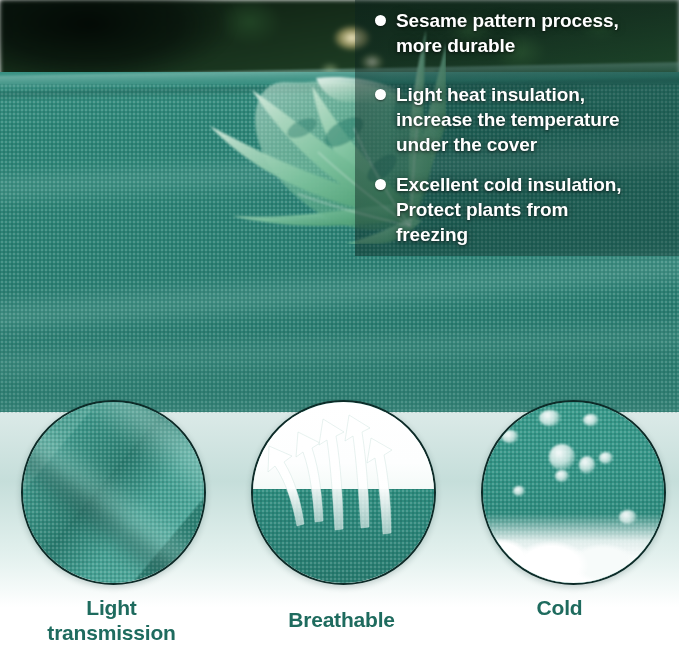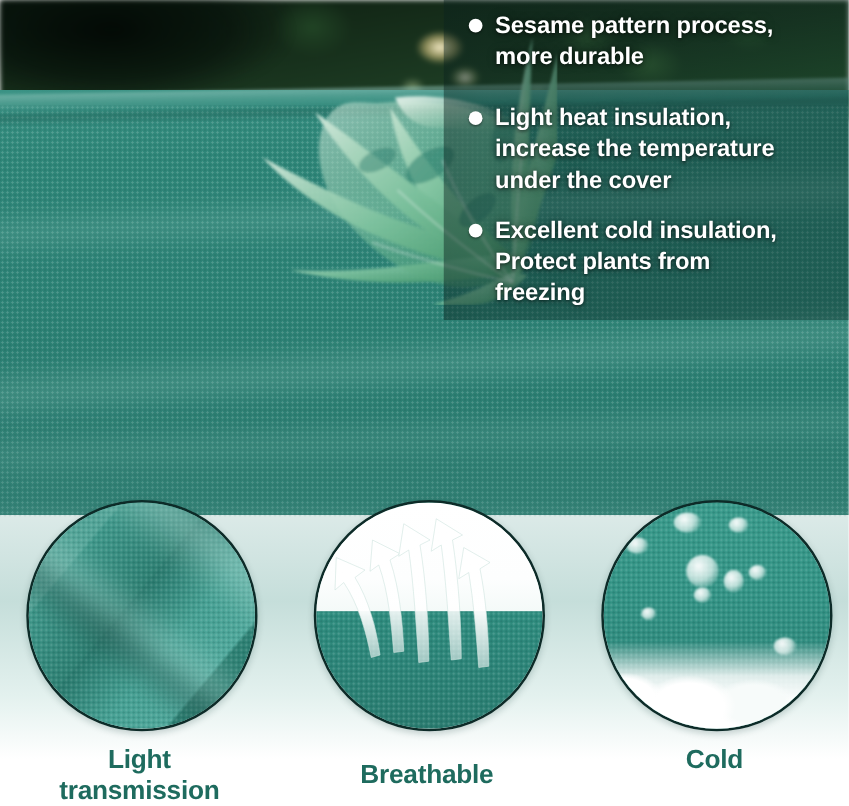--- a/index.html
+++ b/index.html
@@ -176,21 +176,21 @@
     background:radial-gradient(circle at 38% 34%,rgba(255,255,255,.96) 0%,rgba(235,248,245,.72) 48%,rgba(210,238,232,0) 86%);
     filter:blur(.8px);}
 
   .feat-label{
     position:absolute;top:595px;width:181px;text-align:center;
     color:#1e6b5e;font-weight:bold;font-size:21px;line-height:25px;
     letter-spacing:-.2px;
   }
   #l1{left:21px;}
   #l2{left:251px;top:607px;}
-  #l3{left:481px;}
+  #l3{left:469px;}
 </style>
 </head>
 <body>
 
 <div id="stage">
 
   <div class="layer" id="foliage"></div>
   <div class="layer" id="foliage-dark"></div>
   <div class="layer" id="fabric"></div>
   <div class="layer sesame" id="fabric-tex"></div>

